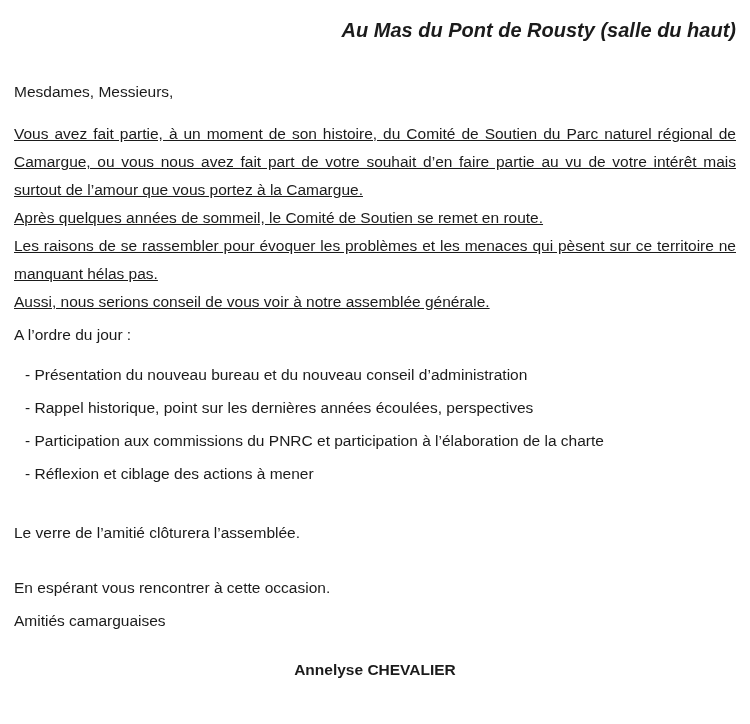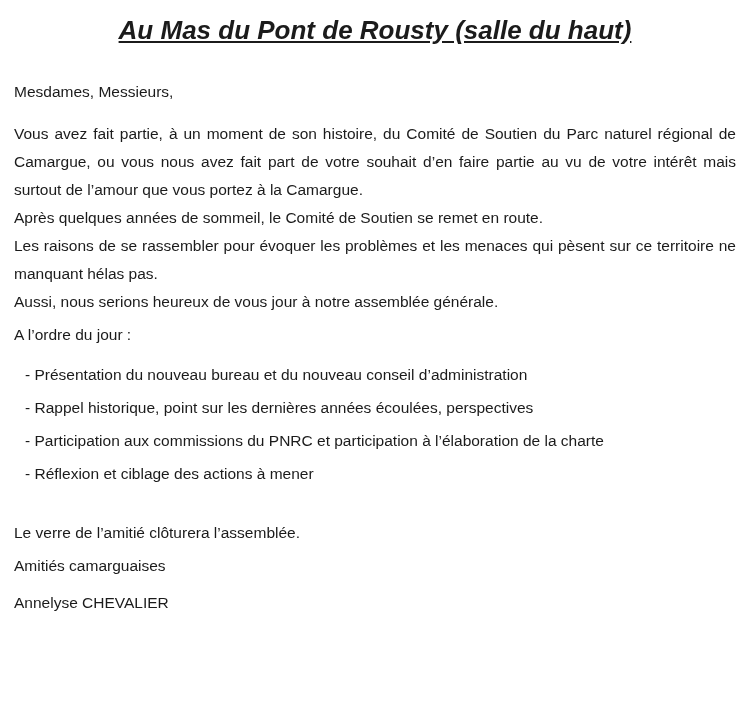--- a/index.html
+++ b/index.html
@@ -14,82 +14,83 @@
     box-sizing: border-box;
     padding: 18px 14px 0 14px;
     background: #ffffff;
     font-family: "Liberation Sans", sans-serif;
     font-size: 15.5px;
     line-height: 28px;
     color: #1b1b1b;
     overflow: hidden;
   }
   .title {
-    font-size: 26px;
+    font-size: 20px;
     line-height: 24px;
     font-weight: bold;
     font-style: italic;
-    text-align: center;
+    text-align: right;
     margin: 0;
-    text-decoration: underline;
   }
   .salutation {
     margin: 36px 0 0 0;
   }
   .intro {
     margin-top: 14px;
     text-align: justify;
   }
   .intro p {
     margin: 0;
+    text-decoration: underline;
   }
   .agenda-heading {
     margin: 5px 0 12px 0;
   }
   .agenda-item {
     margin: 5px 0 0 11px;
   }
   .closing-0 {
     margin: 31px 0 0 0;
   }
   .closing-1 {
     margin: 27px 0 0 0;
   }
   .closing-2 {
     margin: 5px 0 0 0;
   }
   .signature {
-    margin: 9px 0 0 0;
-    font-weight: normal;
-    text-align: left;
+    margin: 21px 0 0 0;
+    font-weight: bold;
+    text-align: center;
   }
 </style>
 </head>
 <body>
 
 <div class="page">
 
   <h1 class="title">Au Mas du Pont de Rousty (salle du haut)</h1>
 
   <p class="salutation">Mesdames, Messieurs,</p>
 
   <div class="intro">
     <p>Vous avez fait partie, à un moment de son histoire, du Comité de Soutien du Parc naturel régional de Camargue, ou vous nous avez fait part de votre souhait d’en faire partie au vu de votre intérêt mais surtout de l’amour que vous portez à la Camargue.</p>
     <p>Après quelques années de sommeil, le Comité de Soutien se remet en route.</p>
     <p>Les raisons de se rassembler pour évoquer les problèmes et les menaces qui pèsent sur ce territoire ne manquant hélas pas.</p>
-    <p>Aussi, nous serions heureux de vous jour à notre assemblée générale.</p>
+    <p>Aussi, nous serions conseil de vous voir à notre assemblée générale.</p>
   </div>
 
   <p class="agenda-heading">A l’ordre du jour :</p>
 
   <div class="agenda">
     <p class="agenda-item">- Présentation du nouveau bureau et du nouveau conseil d’administration</p>
     <p class="agenda-item">- Rappel historique, point sur les dernières années écoulées, perspectives</p>
     <p class="agenda-item">- Participation aux commissions du PNRC et participation à l’élaboration de la charte</p>
     <p class="agenda-item">- Réflexion et ciblage des actions à mener</p>
   </div>
 
   <p class="closing-0">Le verre de l’amitié clôturera l’assemblée.</p>
+  <p class="closing-1">En espérant vous rencontrer à cette occasion.</p>
   <p class="closing-2">Amitiés camarguaises</p>
 
   <p class="signature">Annelyse CHEVALIER</p>
 
 </div>
 
 </body></html>

